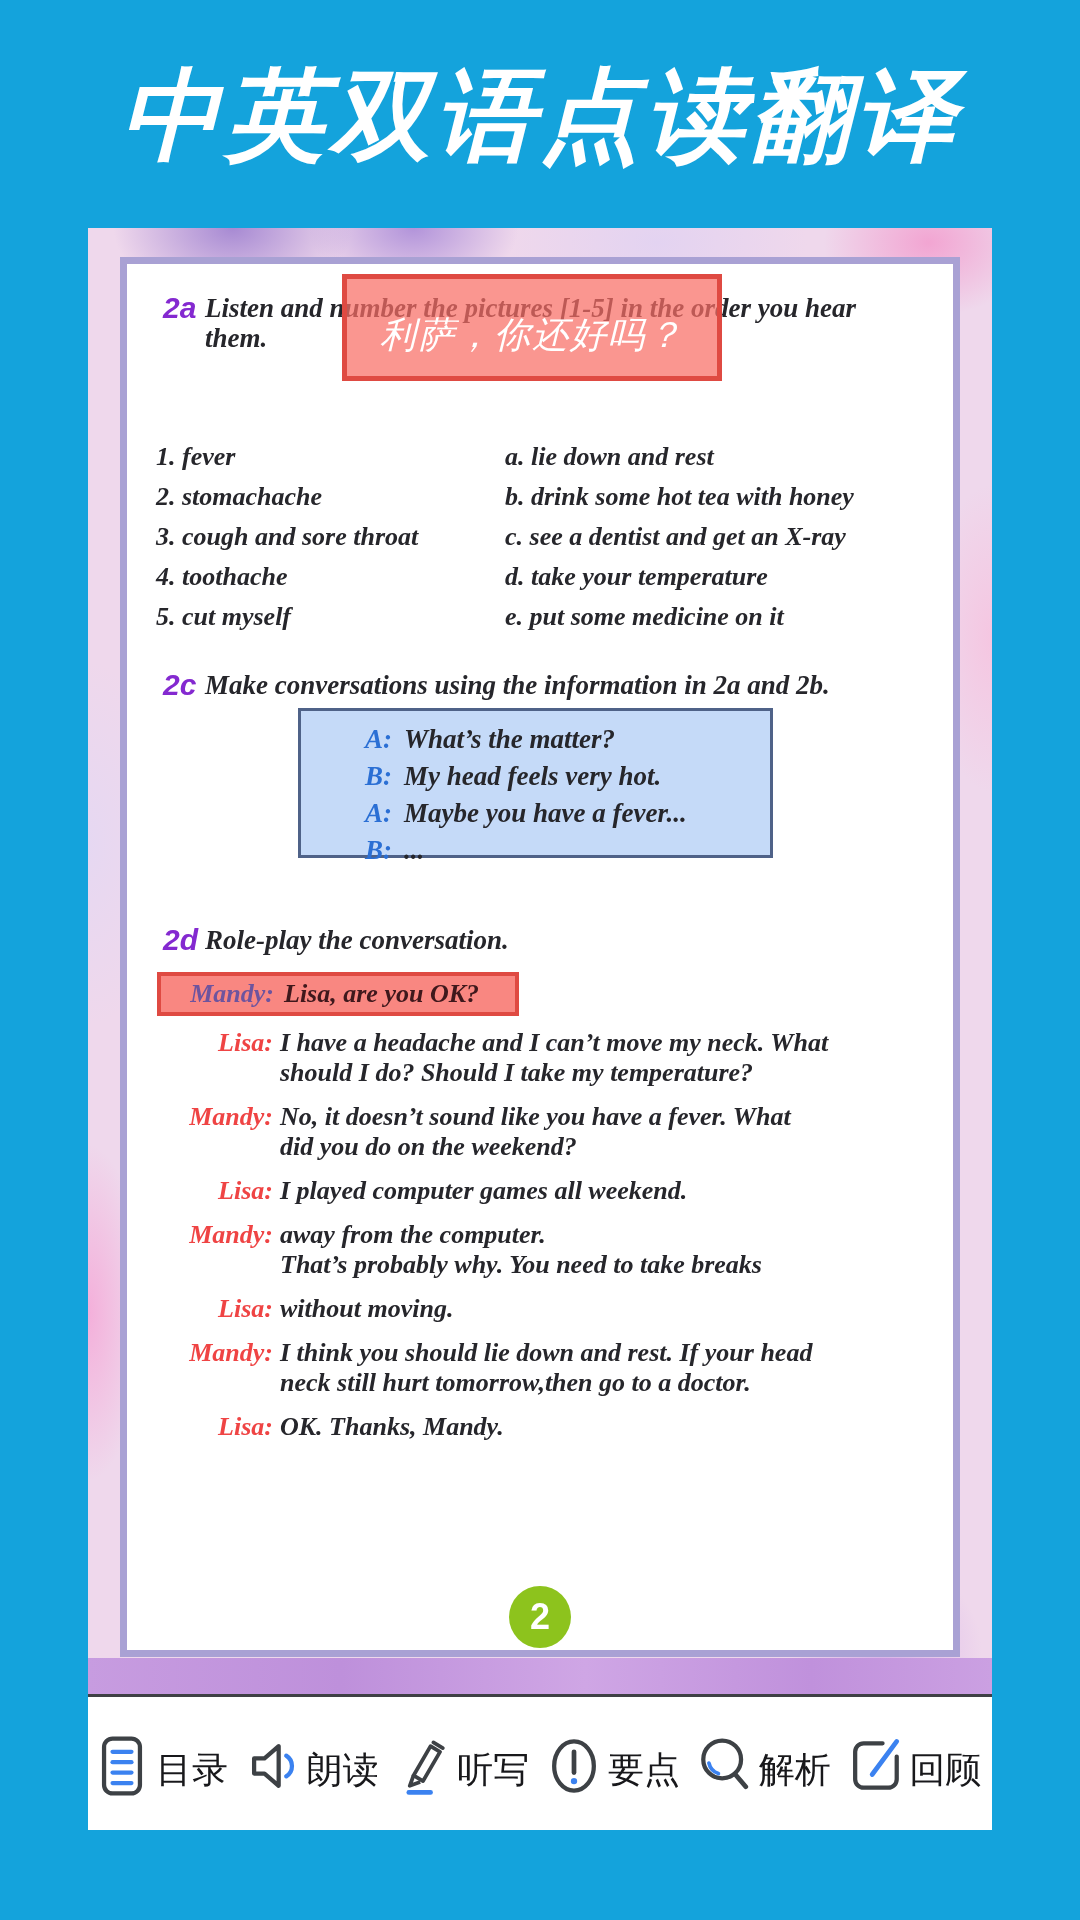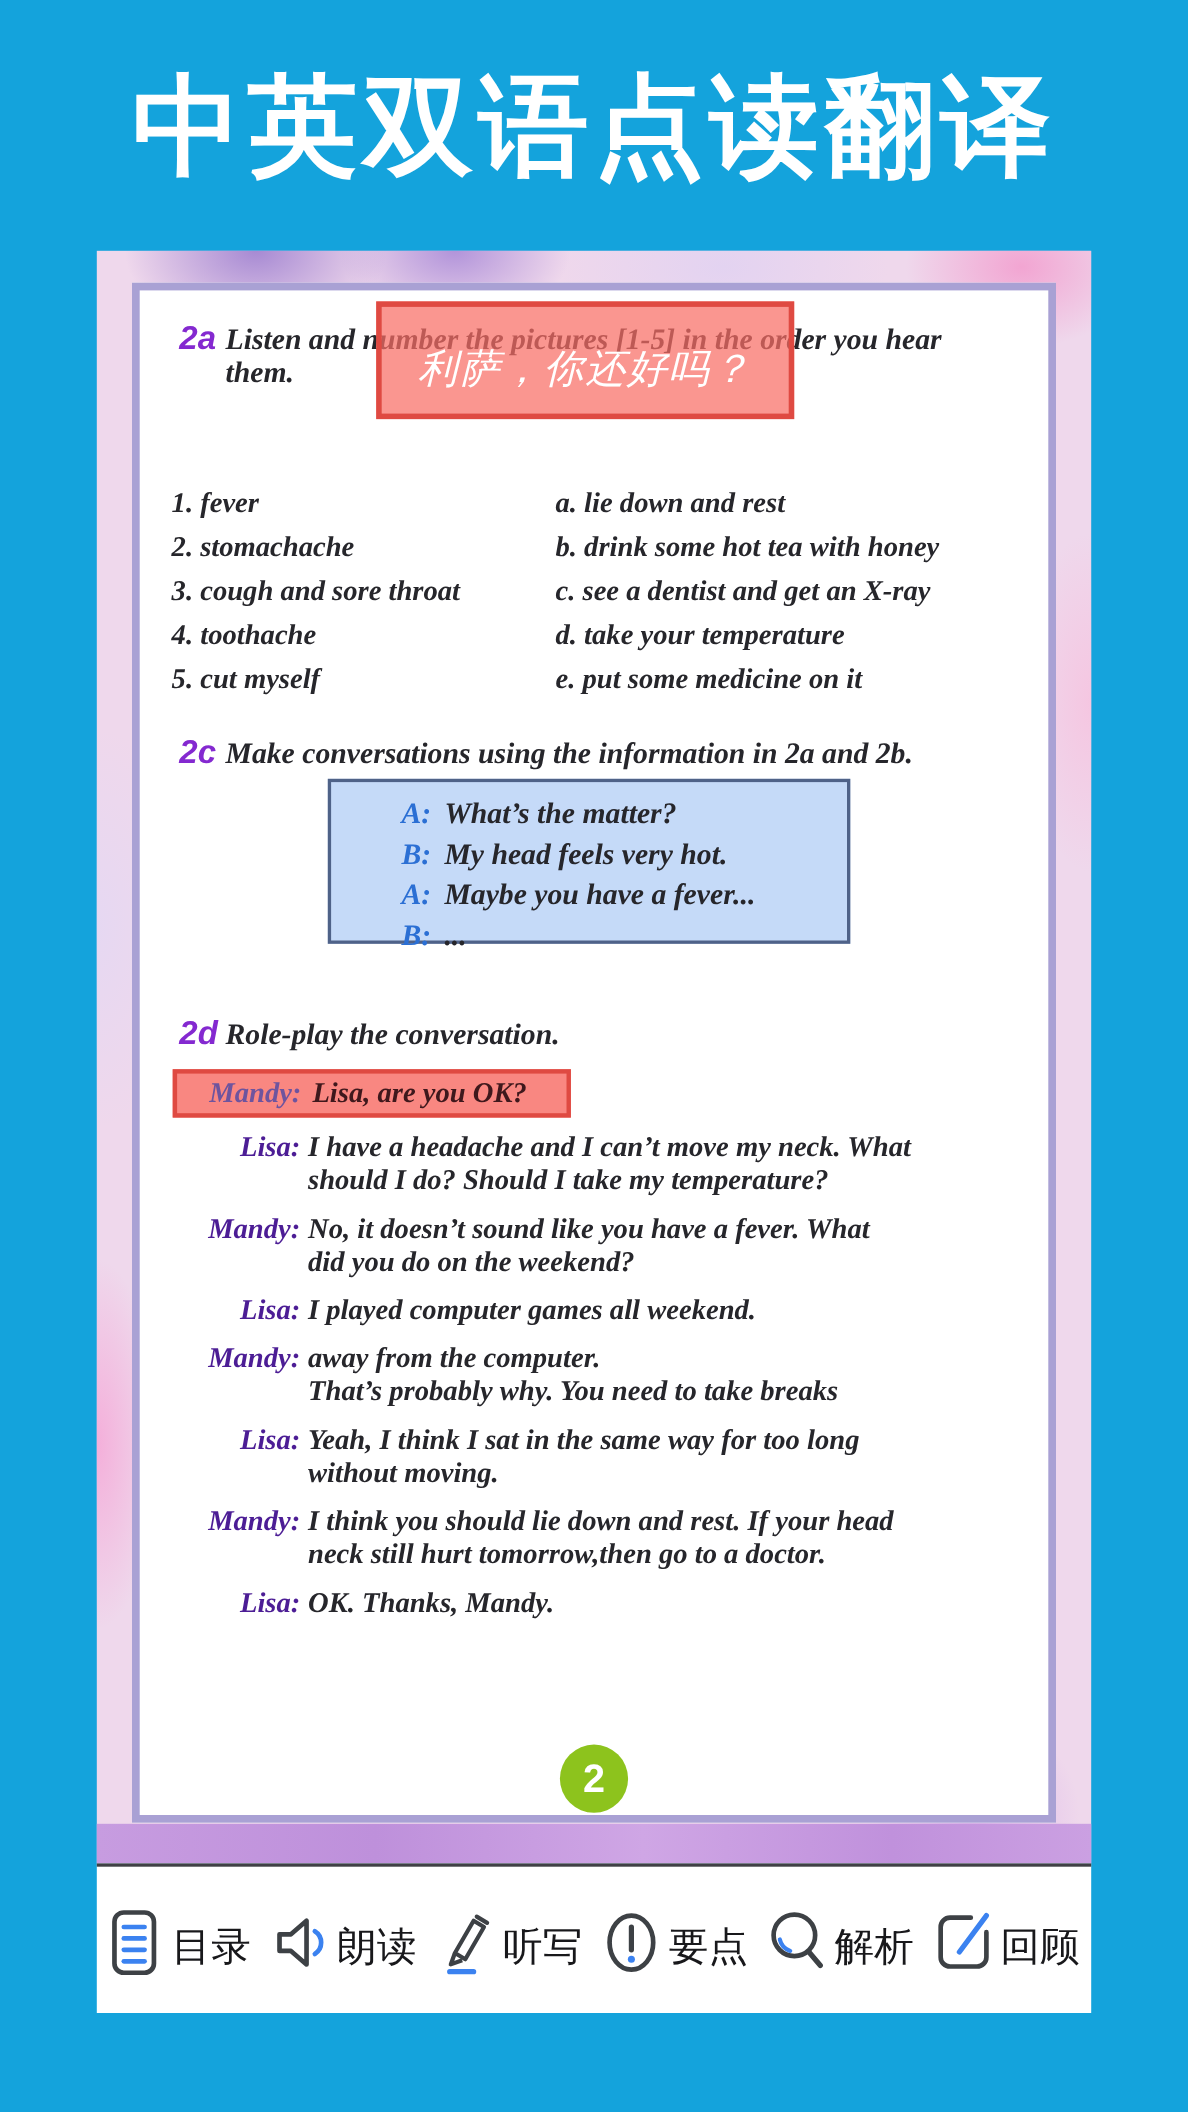--- a/index.html
+++ b/index.html
@@ -1,21 +1,21 @@
 <!DOCTYPE html>
 <html><head>
 <meta charset="utf-8">
 <style>
   html,body{margin:0;padding:0;background:#0d2030;}
   #screen{position:relative;width:1080px;height:1920px;background:#14A3DC;overflow:hidden;
           font-family:"Liberation Sans",sans-serif;}
 
   
   .app-title{position:absolute;left:0;top:62px;width:1080px;text-align:center;
-             font-size:100px;font-weight:bold;color:#ffffff;letter-spacing:5px;line-height:1.06;}
+             font-size:100px;font-weight:bold;color:#ffffff;letter-spacing:5px;line-height:1.06;font-style:italic;}
 
   
   .panel{position:absolute;left:88px;top:228px;width:904px;height:1466px;
          background-color:#EFD8EC;
          background-image:
            radial-gradient(ellipse 170px 110px at 16% 0%, #A78AD3 0%, rgba(167,138,211,0) 70%),
            radial-gradient(ellipse 150px 95px at 36% 0%, #B294DA 0%, rgba(178,148,218,0) 70%),
            radial-gradient(ellipse 200px 110px at 63% 1%, #E3D3F1 0%, rgba(227,211,241,0) 75%),
            radial-gradient(ellipse 150px 105px at 93% 1%, #F2A5D2 0%, rgba(242,165,210,0) 70%),
            radial-gradient(ellipse 90px 220px at 100% 28%, #F5C6E1 0%, rgba(245,198,225,0) 70%),
@@ -49,21 +49,21 @@
 
   
   .example-box{position:absolute;left:171px;top:444px;width:475px;height:150px;box-sizing:border-box;
                border:3px solid #4F6288;background:#C5DAF8;padding:10px 0 0 64px;
                font-size:27px;line-height:37px;}
   .ex-spk{color:#2B6FD4;margin-right:12px;}
 
   
   .dialogue{position:absolute;left:0;top:764px;width:826px;}
   .para{position:relative;padding-left:153px;margin-bottom:14px;font-size:26px;line-height:30px;}
-  .spk{position:absolute;left:0;top:0;width:146px;text-align:right;color:#4c1d95;}
+  .spk{position:absolute;left:0;top:0;width:146px;text-align:right;color:#ef4444;}
   .dl{white-space:nowrap;}
 
   
   .overlay-translation{position:absolute;left:215px;top:10px;width:380px;height:107px;box-sizing:border-box;
         border:5px solid #DF4A42;background:rgba(248,109,101,0.72);
         display:flex;align-items:center;justify-content:center;padding-top:16px;}
   .overlay-translation span{font-family:"Liberation Sans",sans-serif;font-weight:normal;
         font-size:36px;color:#FFFFFF;letter-spacing:2px;}
 
   
@@ -175,21 +175,20 @@
         <span class="spk">Lisa:</span>
         <div class="dl">I played computer games all weekend.</div>
       </div>
       <div class="para">
         <span class="spk">Mandy:</span>
         <div class="dl">away from the computer.</div>
         <div class="dl">That’s probably why. You need to take breaks</div>
       </div>
       <div class="para">
         <span class="spk">Lisa:</span>
-        <div class="dl">Yeah, I think I sat in the same way for too long</div>
         <div class="dl">without moving.</div>
       </div>
       <div class="para">
         <span class="spk">Mandy:</span>
         <div class="dl">I think you should lie down and rest. If your head</div>
         <div class="dl">neck still hurt tomorrow,then go to a doctor.</div>
       </div>
       <div class="para">
         <span class="spk">Lisa:</span>
         <div class="dl">OK. Thanks, Mandy.</div>

